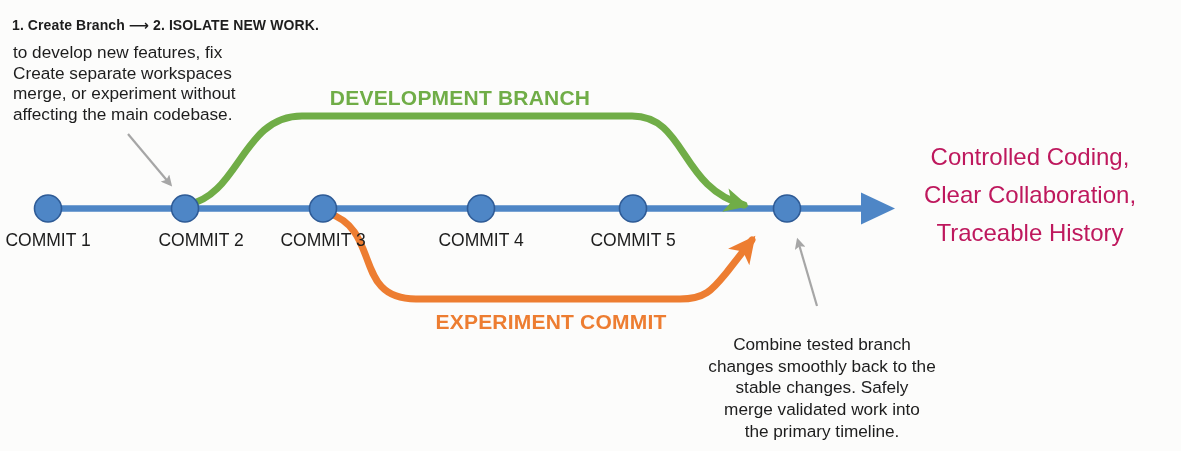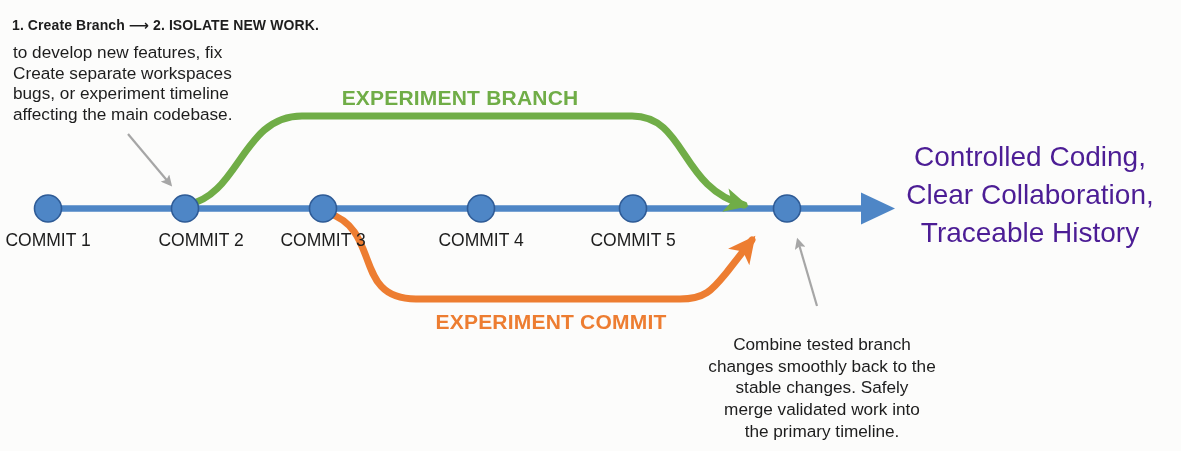--- a/index.html
+++ b/index.html
@@ -54,23 +54,23 @@
     width: 130px;
     text-align: center;
     font-size: 17.5px;
     white-space: nowrap;
   }
 
   .outcome {
     left: 882px; top: 138px;
     width: 296px;
     text-align: center;
-    font-size: 28px;
+    font-size: 24px;
     line-height: 38px;
-    color: #4c1d95;
+    color: #be185d;
   }
   .merge-note {
     left: 677px; top: 320px;
     width: 290px;
     text-align: center;
     font-size: 17.2px;
     line-height: 21.7px;
     margin-top: 14px;
   }
 </style>
@@ -107,25 +107,25 @@
     <circle cx="787" cy="208.5" r="13.5" class="node"></circle>
 
     <line x1="128" y1="134" x2="170" y2="184" stroke-width="2.2" marker-end="url(#head-gray)" class="stroke-gray"></line>
     <line x1="817" y1="306" x2="798" y2="241" stroke-width="2.2" marker-end="url(#head-gray)" class="stroke-gray"></line>
   </svg>
 
   <div class="abs heading">1. Create Branch ⟶ 2. ISOLATE NEW WORK.</div>
   <div class="abs body-text">
     <div>to develop new features, fix</div>
     <div>Create separate workspaces</div>
-    <div>bugs, or experiment timeline</div>
+    <div>merge, or experiment without</div>
     <div>affecting the main codebase.</div>
   </div>
 
-  <div class="abs branch-label dev-label">EXPERIMENT BRANCH</div>
+  <div class="abs branch-label dev-label">DEVELOPMENT BRANCH</div>
   <div class="abs branch-label exp-label">EXPERIMENT COMMIT</div>
 
   <div class="abs commit-label" style="left:-17px">COMMIT 1</div>
   <div class="abs commit-label" style="left:136px">COMMIT 2</div>
   <div class="abs commit-label" style="left:258px">COMMIT 3</div>
   <div class="abs commit-label" style="left:416px">COMMIT 4</div>
   <div class="abs commit-label" style="left:568px">COMMIT 5</div>
 
   <div class="abs outcome">
     <div>Controlled Coding,</div>

